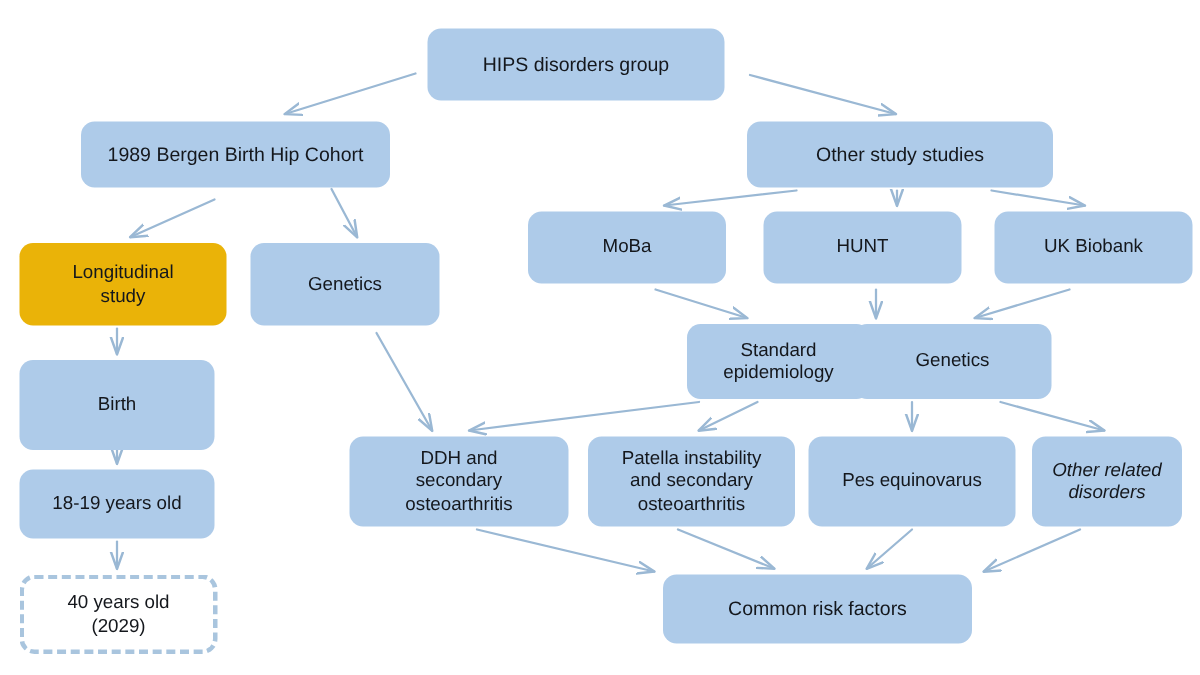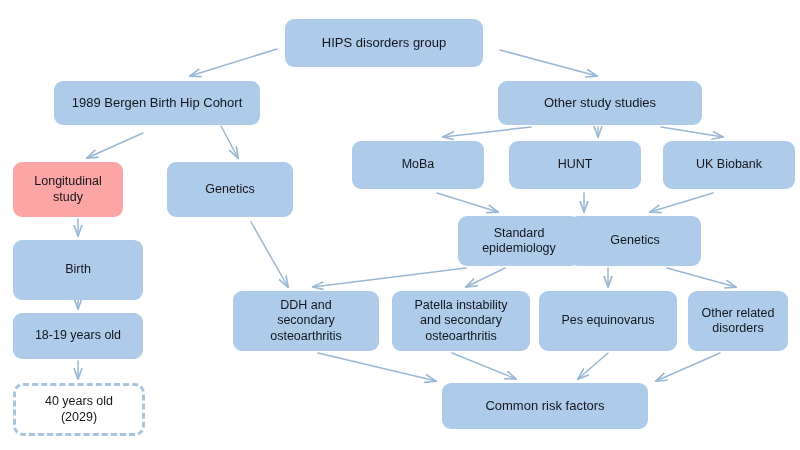--- a/index.html
+++ b/index.html
@@ -92,21 +92,21 @@
   <div id="node-layer">
       <div class="node" style="left: 285px; top: 19px; width: 198px; height: 48px; background: rgb(174, 203, 233);">
         <span class="node-label">HIPS disorders group</span>
       </div>
       <div class="node" style="left: 54px; top: 81px; width: 206px; height: 44px; background: rgb(174, 203, 233);">
         <span class="node-label">1989 Bergen Birth Hip Cohort</span>
       </div>
       <div class="node" style="left: 498px; top: 81px; width: 204px; height: 44px; background: rgb(174, 203, 233);">
         <span class="node-label">Other study studies</span>
       </div>
-      <div class="node small" style="left: 13px; top: 162px; width: 110px; height: 55px; background: #fca5a5;">
+      <div class="node small" style="left: 13px; top: 162px; width: 138px; height: 55px; background: #eab308;">
         <span class="node-label">Longitudinal
 study</span>
       </div>
       <div class="node small" style="left: 167px; top: 162px; width: 126px; height: 55px; background: rgb(174, 203, 233);">
         <span class="node-label">Genetics</span>
       </div>
       <div class="node small" style="left: 352px; top: 141px; width: 132px; height: 48px; background: rgb(174, 203, 233);">
         <span class="node-label">MoBa</span>
       </div>
       <div class="node small" style="left: 509px; top: 141px; width: 132px; height: 48px; background: rgb(174, 203, 233);">
@@ -131,21 +131,21 @@
 osteoarthritis</span>
       </div>
       <div class="node small" style="left: 392px; top: 291px; width: 138px; height: 60px; background: rgb(174, 203, 233);">
         <span class="node-label">Patella instability
 and secondary
 osteoarthritis</span>
       </div>
       <div class="node small" style="left: 539px; top: 291px; width: 138px; height: 60px; background: rgb(174, 203, 233);">
         <span class="node-label">Pes equinovarus</span>
       </div>
-      <div class="node small" style="left: 688px; top: 291px; width: 100px; height: 60px; background: rgb(174, 203, 233);">
+      <div class="node small" style="left: 688px; top: 291px; width: 100px; height: 60px; background: rgb(174, 203, 233); font-style: italic;">
         <span class="node-label">Other related
 disorders</span>
       </div>
       <div class="node small" style="left: 13px; top: 313px; width: 130px; height: 46px; background: rgb(174, 203, 233);">
         <span class="node-label">18-19 years old</span>
       </div>
       <div class="node" style="left: 442px; top: 383px; width: 206px; height: 46px; background: rgb(174, 203, 233);">
         <span class="node-label">Common risk factors</span>
       </div>
       <div class="node dashed small" style="left: 13px; top: 383px; width: 132px; height: 53px;">

